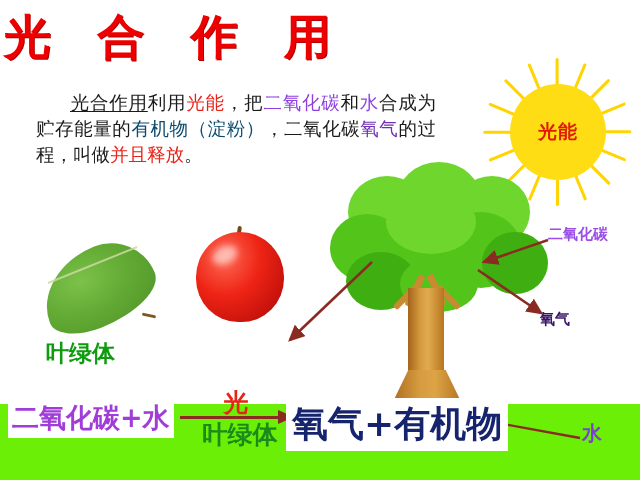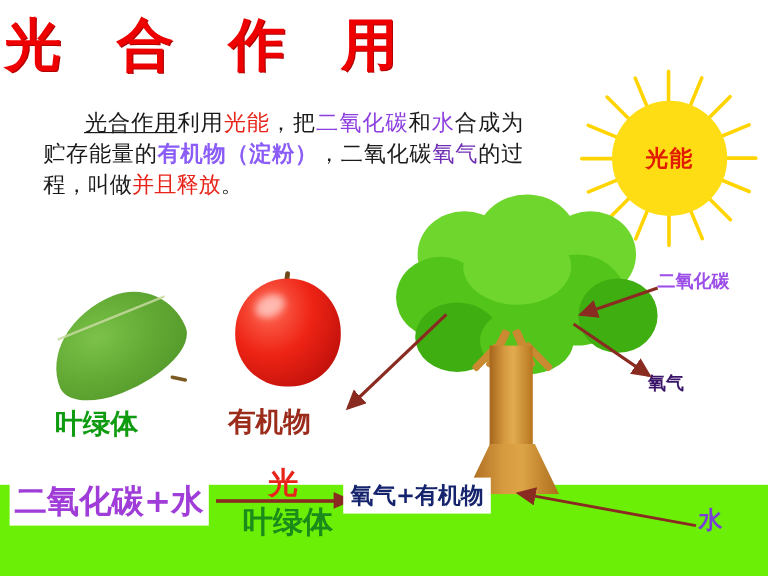--- a/index.html
+++ b/index.html
@@ -26,21 +26,21 @@
   
   .para{
     position:absolute;left:36px;top:90px;width:400px;
     font-family:"DejaVu Serif","Liberation Serif",serif;
     font-size:18.5px;line-height:26px;color:#1a1a1a;text-align:justify;
   }
   .para .ind{display:inline-block;width:34px;}
   .u{ text-decoration:underline; text-underline-offset:2px;}
   .c-red{color:#e8241a;}
   .c-purple{color:#8d3fe0;}
-  .c-crim{color:#8b5cf6;font-weight:bold;}
+  .c-crim{color:#0c4a6e;}
   .c-dpurple{color:#6f2fb5;}
 
   
   .sun-wrap{position:absolute;left:474px;top:52px;width:166px;height:160px;}
   .sun-disc{
     position:absolute;left:36px;top:32px;width:96px;height:96px;border-radius:50%;
     background:#ffdd14;
   }
   .sun-label{
     position:absolute;left:36px;top:32px;width:96px;height:96px;
@@ -112,21 +112,21 @@
   .eq{position:absolute;left:8px;top:392px;width:460px;height:62px;}
   .eq-box{position:absolute;background:#ffffff;}
   .eq-left{
     left:0;top:6px;padding:2px 4px;
     font-family:"DejaVu Serif","Liberation Serif",serif;
     font-size:27px;font-weight:700;color:#a03cd8;white-space:nowrap;
   }
   .eq-right{
     left:278px;top:6px;padding:2px 6px;
     font-family:"DejaVu Serif","Liberation Serif",serif;
-    font-size:19px;font-weight:700;color:#16246e;white-space:nowrap;
+    font-size:36px;font-weight:700;color:#16246e;white-space:nowrap;
   }
   .eq-arrow{position:absolute;left:172px;top:24px;width:112px;height:3px;background:#8a2b22;}
   .eq-arrow:after{
     content:"";position:absolute;right:-2px;top:-6px;
     border-left:16px solid #8a2b22;border-top:7px solid transparent;border-bottom:7px solid transparent;
   }
   .eq-top{
     position:absolute;left:198px;top:-6px;width:60px;text-align:center;
     font-family:"DejaVu Serif","Liberation Serif",serif;
     font-size:25px;font-weight:700;color:#e8241a;
@@ -200,21 +200,20 @@
     <div class="stem"></div>
   </div>
 
   <div class="appleimg">
     <div class="applestem"></div>
     <div class="applebody"></div>
     <div class="applehl"></div>
   </div>
 
   <div class="cap cap-leaf">叶绿体</div>
-  <div class="cap cap-apple">有机物</div>
 
   <div class="lbl lbl-co2">二氧化碳</div>
   <div class="lbl lbl-o2">氧气</div>
   <div class="lbl lbl-water">水</div>
 
   <svg class="arrows" viewBox="0 0 640 480">
     <defs>
       <marker id="ah" markerWidth="7" markerHeight="7" refX="5.4" refY="3" orient="auto">
         <path d="M0,0 L6.4,3 L0,6 z" fill="#8a2b22"></path>
       </marker>

